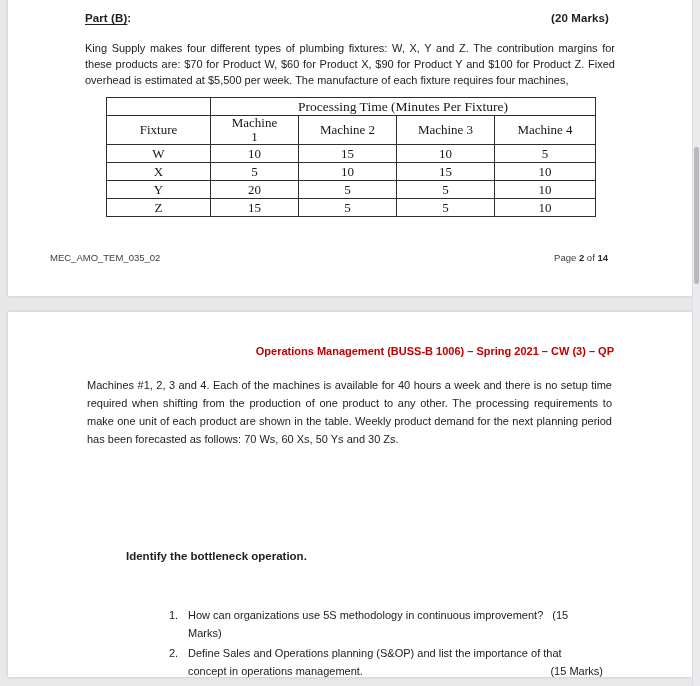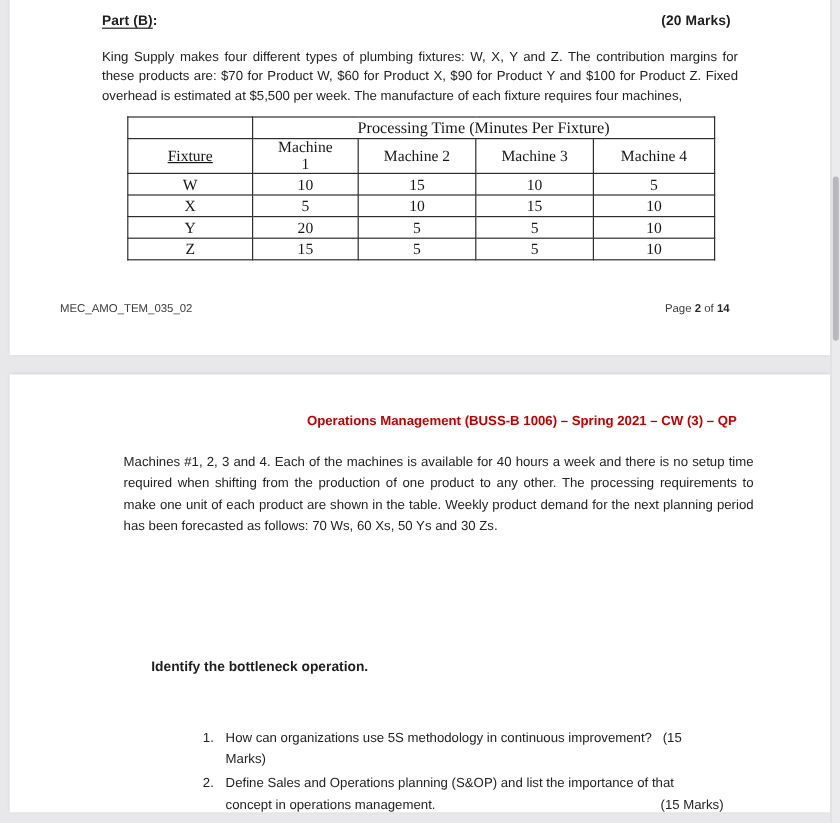--- a/index.html
+++ b/index.html
@@ -48,21 +48,21 @@
     color:#171717;
   }
   td {
     border:1px solid #2e2e2e;
     height:18px;
     text-align:center;
     vertical-align:middle;
     padding:0 18px;
     line-height:14px;
   }
-  .col-fixture { width:104px;text-decoration:underline; }
+  .col-fixture { width:104px; }
   .col-m1 { width:88px; }
   .col-m2 { width:98px;text-align:center; }
   .col-m3 { width:98px; }
   .col-m4 { width:101px; }
   .span-header { font-size:13.5px; }
 
   .footer-row {
     position:absolute;
     top:252px; left:42px; width:558px;
     display:flex;
@@ -73,21 +73,21 @@
   .footer-right b { font-weight:bold; color:#2a2a2a; }
 
   .doc-title {
     position:absolute;
     top:33px; left:77px; width:529px;
     text-align:right;
     font-weight:bold;
     font-size:11px;
     color:#c00000;
   }
-  .body-para { top:64px; left:79px; width:525px; line-height:18px;margin-left:16px; }
+  .body-para { top:64px; left:79px; width:525px; line-height:18px; }
   .method-para { top:168px; left:118px; width:489px; line-height:17.5px; }
   .identify-line {
     position:absolute;
     top:238px; left:118px;
     font-weight:bold;
     font-size:11.5px;
   }
 
   .questions { position:absolute; top:294px; left:159px; }
   .question {

